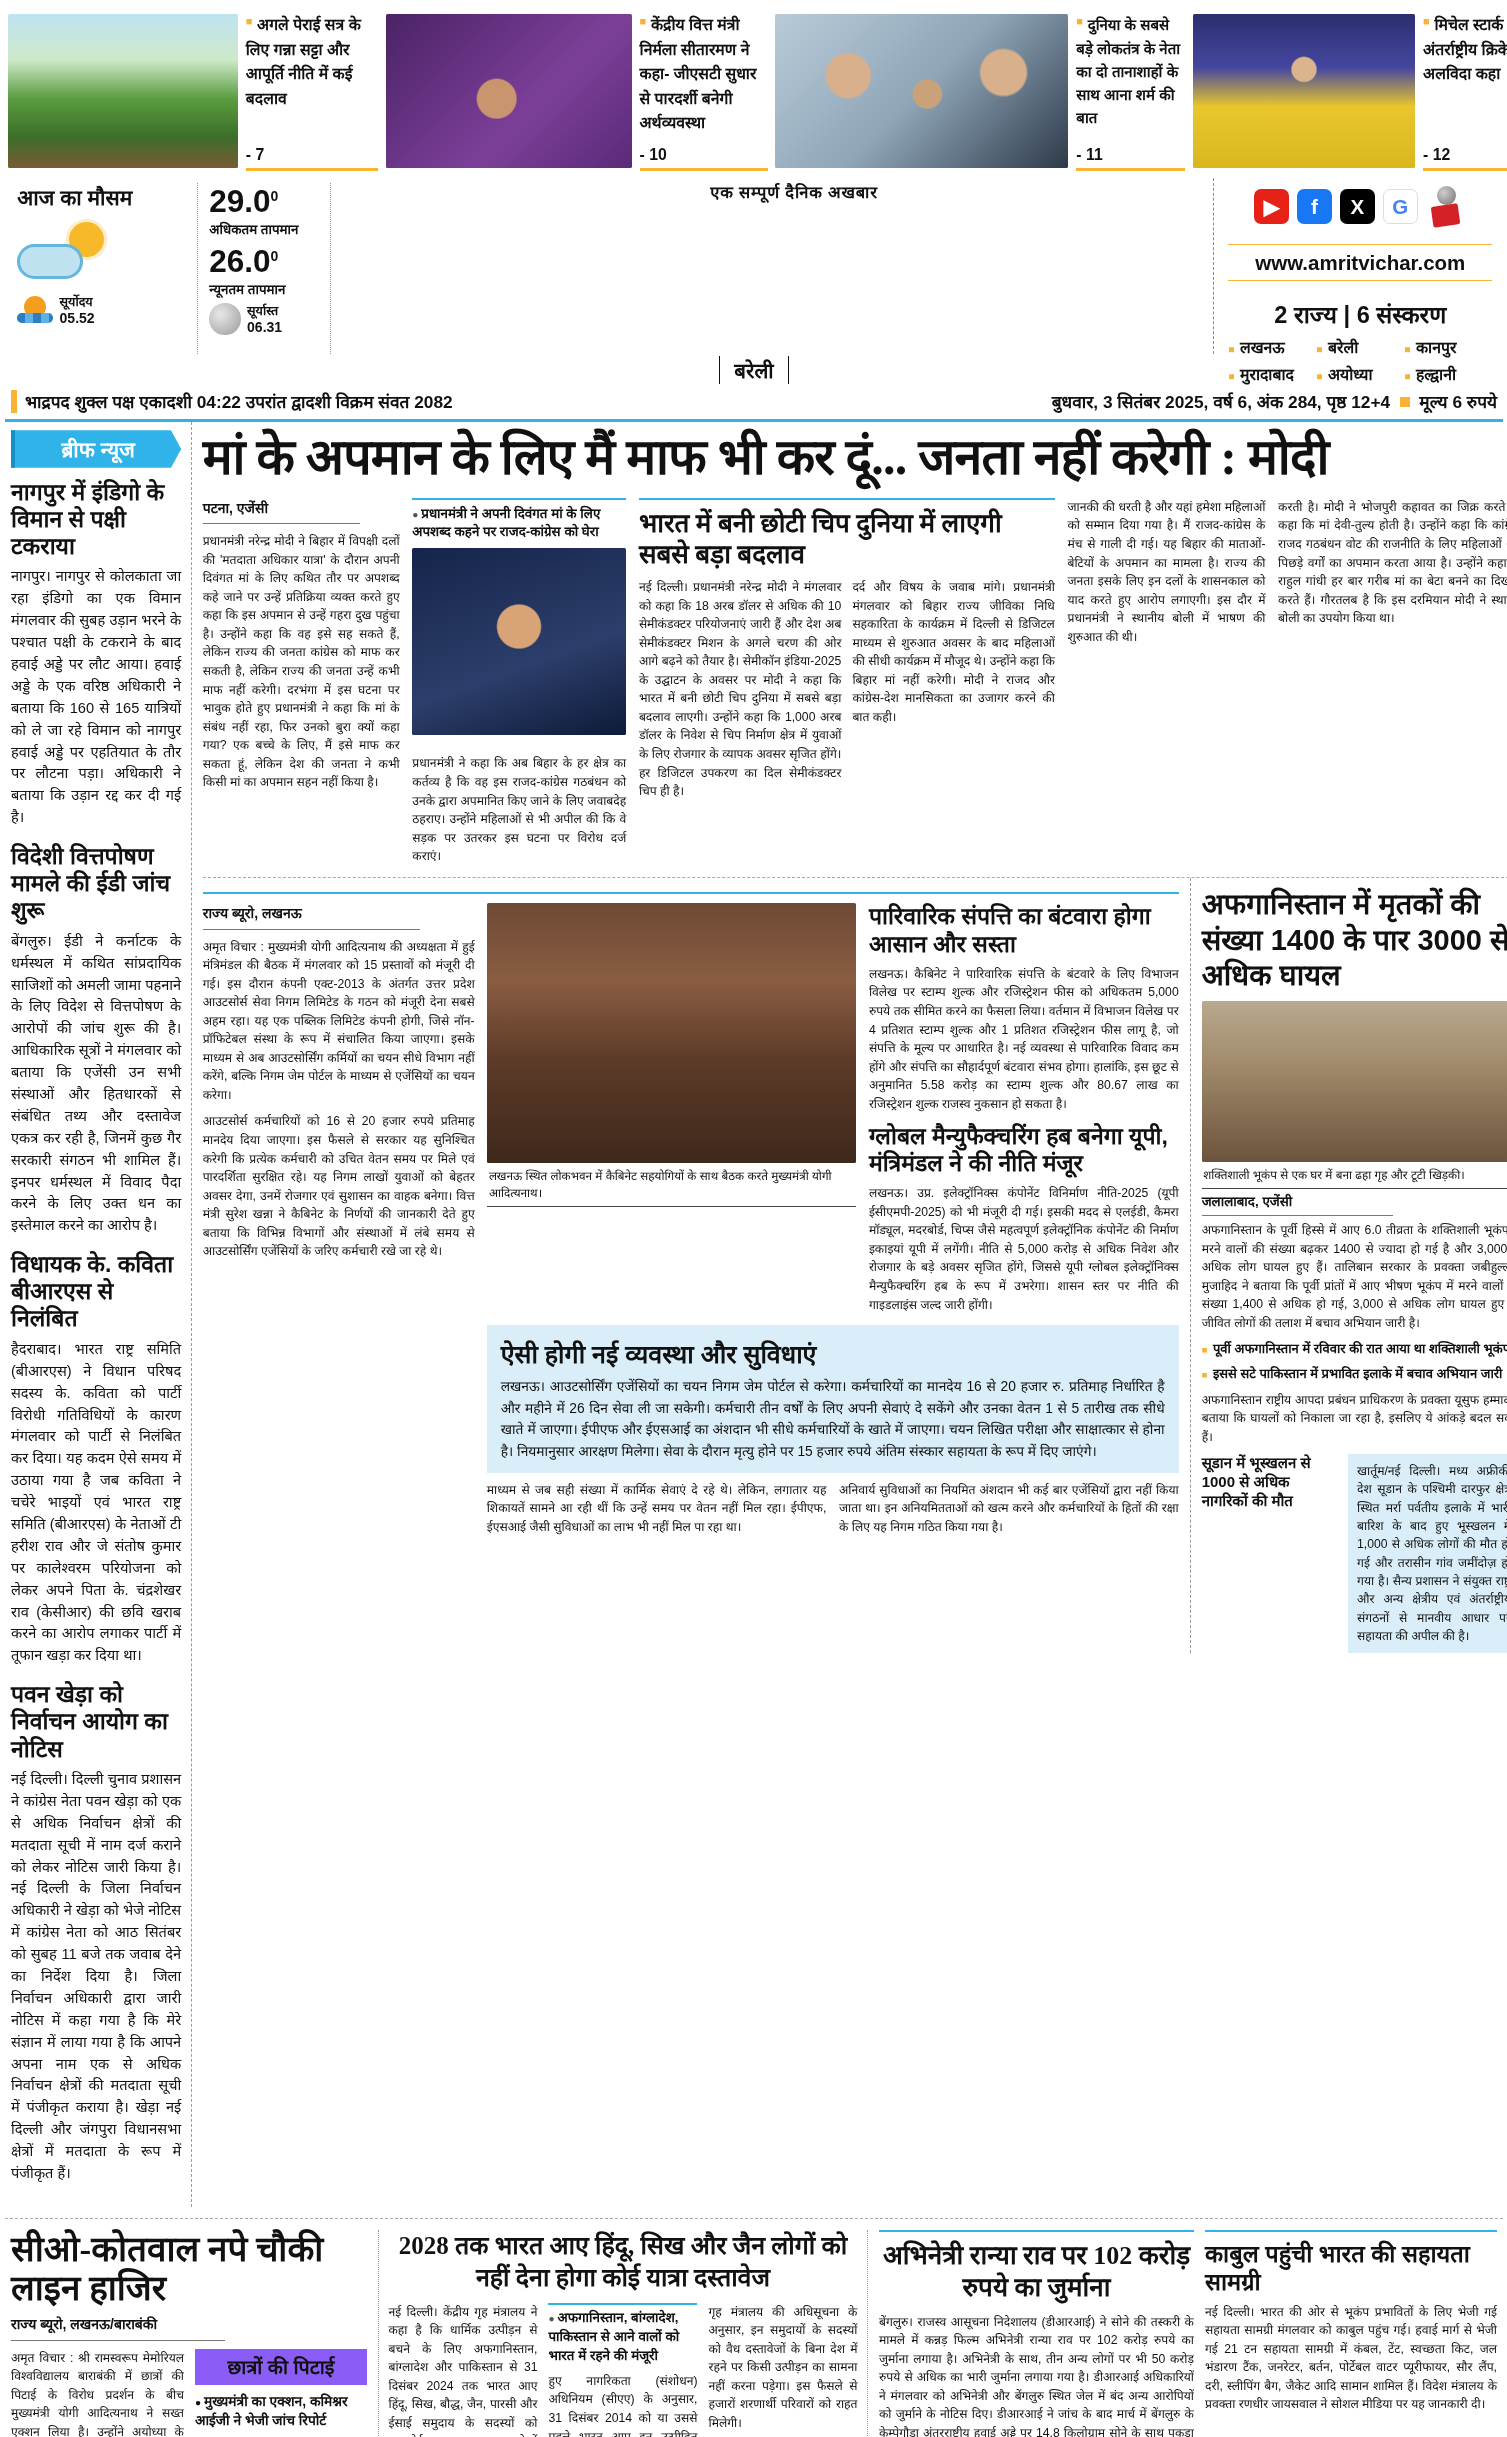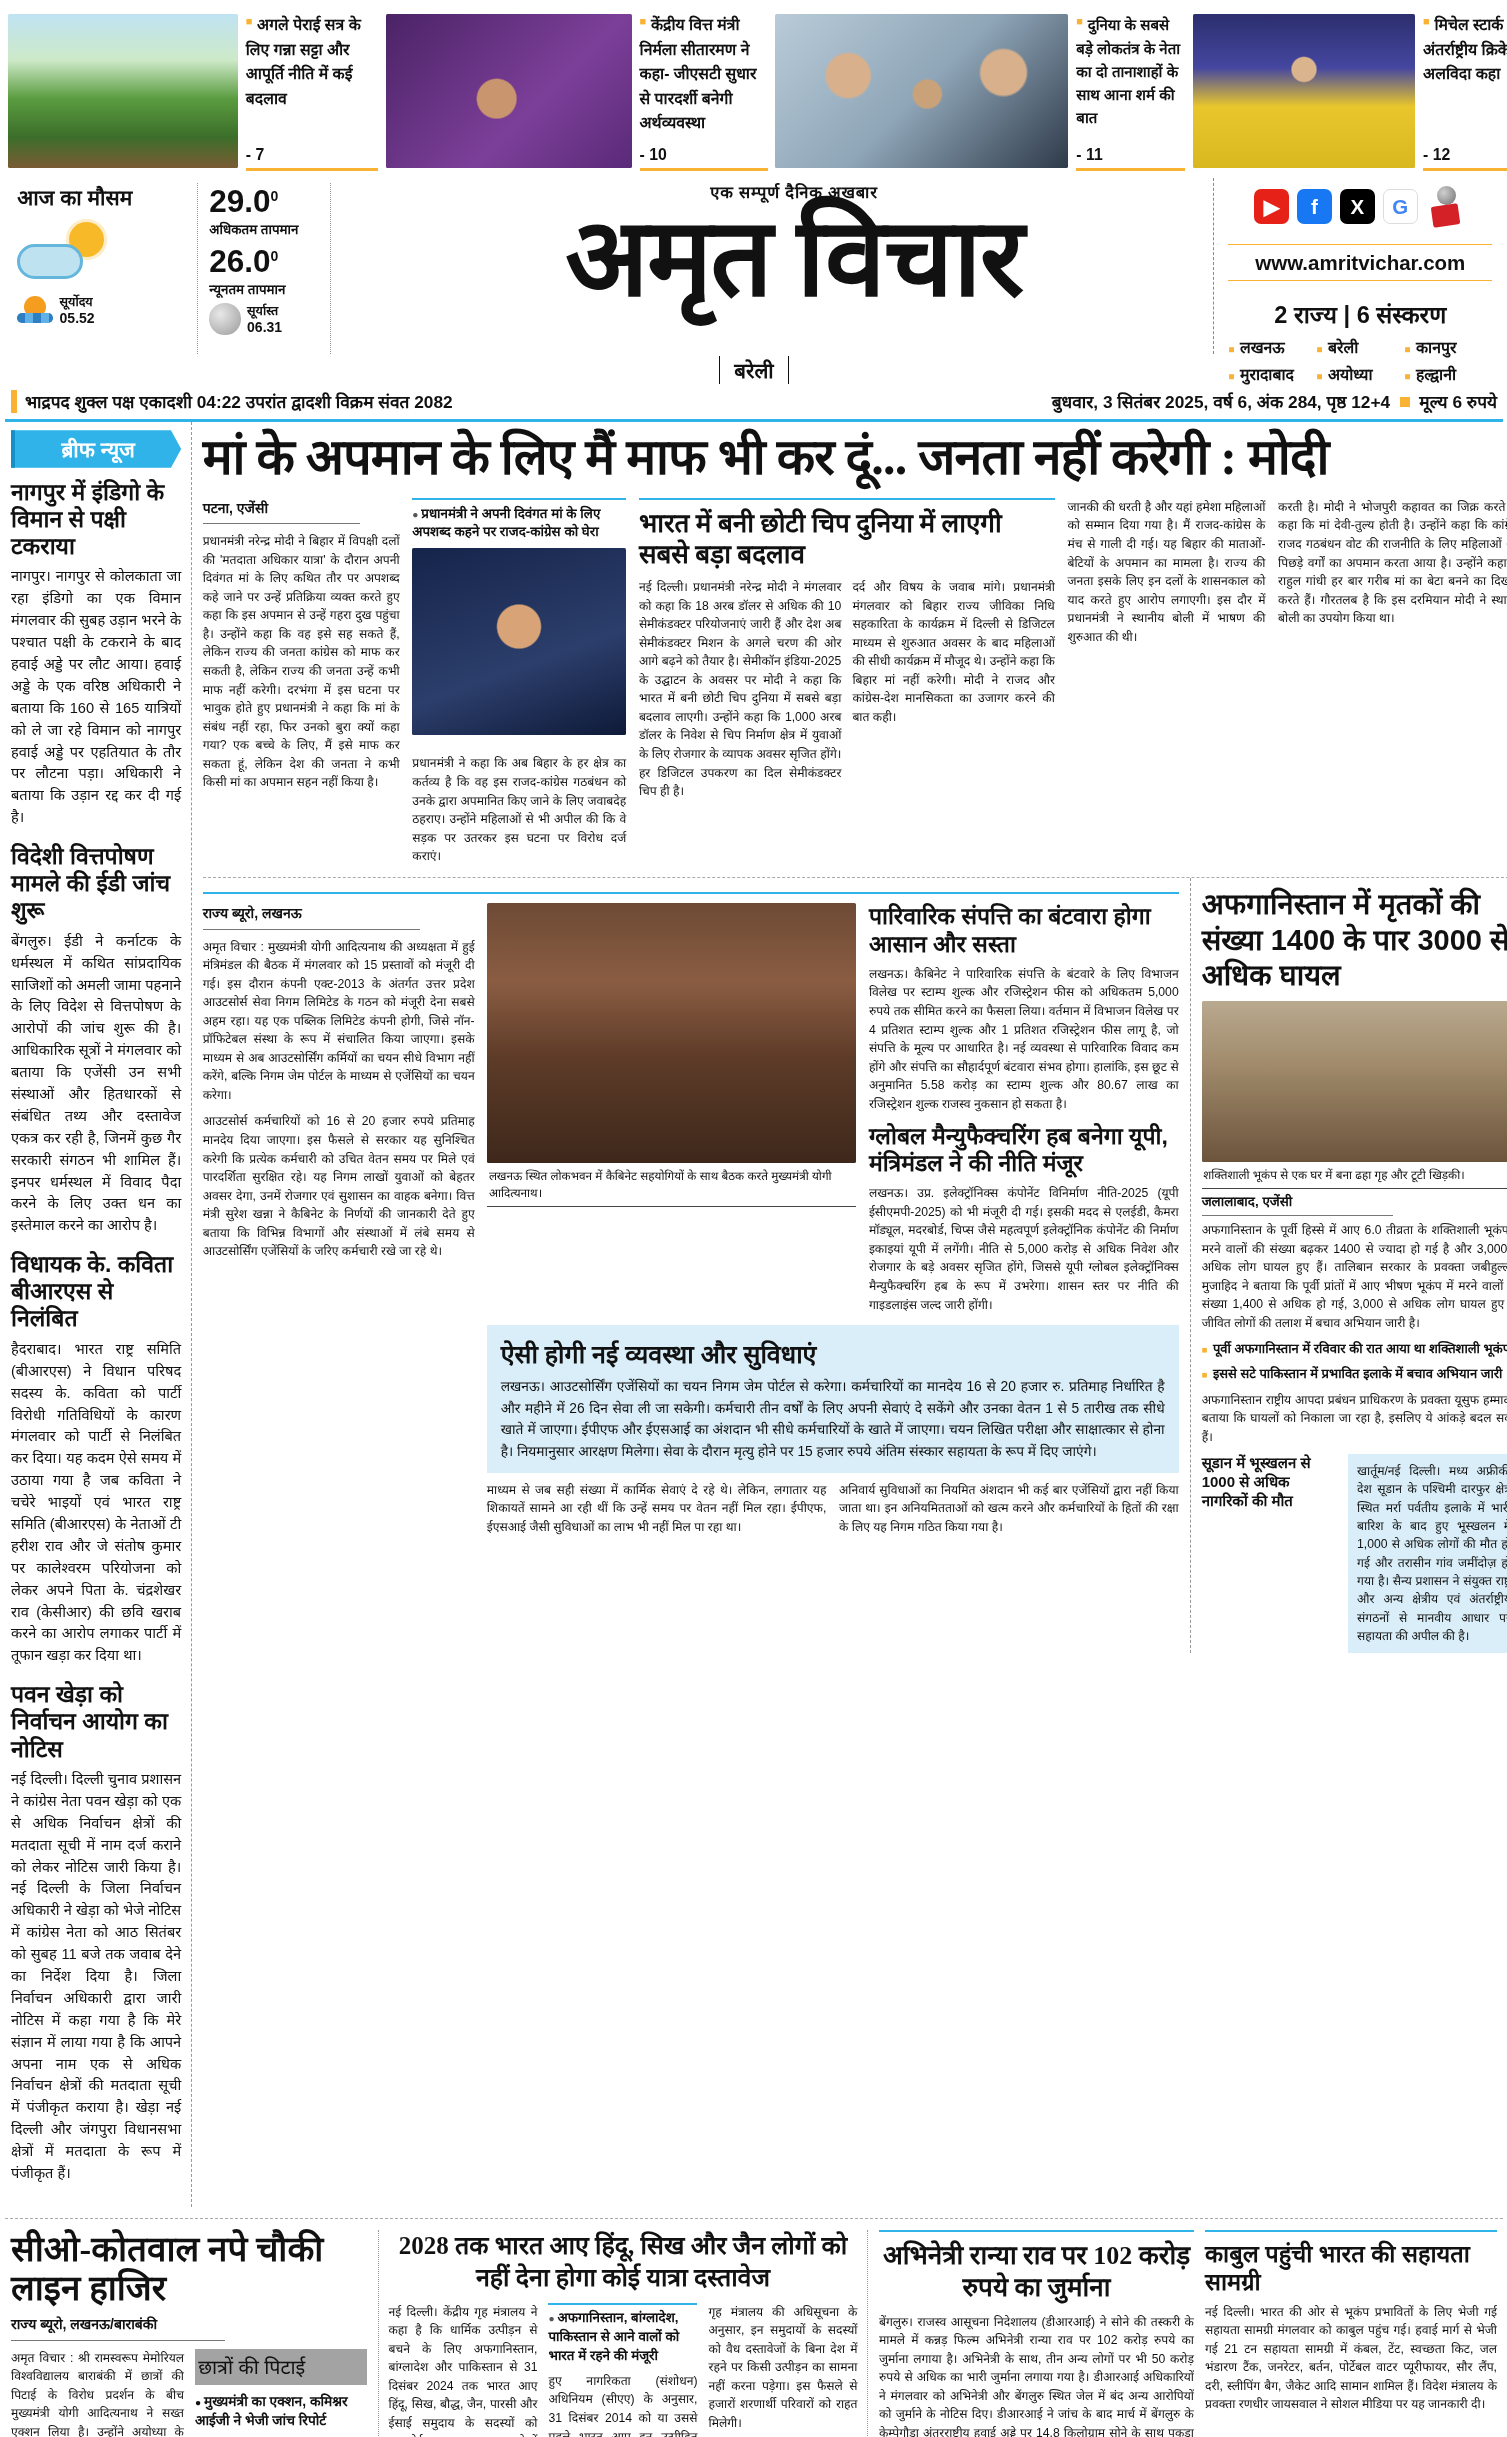--- a/index.html
+++ b/index.html
@@ -95,21 +95,21 @@
   .af-bullets div::before { content:"■"; color:#f9b233; font-size:9.5px; margin-right:5.5px; }
   .sudan { display:flex; gap:7.9px; margin-top:7.9px; }
   .sudan h2 { font-size:15px; line-height:1.25; width:138px; flex:none; }
   .sudan .sbody { background:#d9eef8; padding:7.9px 9.5px; font-size:12.2px; line-height:1.5; }
 
   
   .bandE { display:flex; gap:11px; padding:11px 6.3px 0; border-top:1.6px dashed #aaa; margin-top:11px; }
   .co { width:356px; flex:none; }
   .co h1 { font-size:35px; line-height:1.12; font-family:"Liberation Serif", serif; margin-bottom:6.3px; }
   .co-cols { display:flex; gap:11px; }
-  .kbox-h { background:#a3a3a3; font-size:19.7px; font-weight:normal; text-align:left; padding:4.7px 3.2px; margin-bottom:7.9px; }
+  .kbox-h { background:#8b5cf6; font-size:19.7px; font-weight:bold; text-align:center; padding:4.7px 3.2px; margin-bottom:7.9px; }
   .kbox li { list-style:none; font-weight:bold; font-size:13.8px; line-height:1.35; margin-bottom:7.9px; }
   .kbox li::before { content:"● "; font-size:10.2px; }
   .travel { width:490px; flex:none; border-left:1.6px dotted #999; border-right:1.6px dotted #999; padding:0 9.5px; }
   .travel h1 { font-size:25px; line-height:1.3; text-align:center; font-family:"Liberation Serif", serif; margin-bottom:7.9px; }
   .tr-cols { display:flex; gap:11px; }
   .tr-cols > div { flex:1; }
   .ranya { width:315px; flex:none; }
   .ranya h1 { border-top:2.4px solid #2fb3e8; padding-top:7.9px; font-size:26px; line-height:1.25; text-align:center; font-family:"Liberation Serif", serif; margin-bottom:7.9px; }
   .kabul { flex:1; }
   .kabul h1 { border-top:2.4px solid #2fb3e8; padding-top:7.9px; font-size:23.6px; line-height:1.2; margin-bottom:6.3px; }
@@ -190,21 +190,20 @@
           <div>
             <div style="font-size:12.6px">सूर्यास्त</div>
             <div>06.31</div>
           </div>
         </div>
       </div>
     </div>
 
     <div class="logoblock">
       <div class="tagline">एक सम्पूर्ण दैनिक अखबार</div>
-      <div class="logotype">अमृत विचार</div>
     </div>
 
     <div class="mh-right">
       <div class="social">
         <span class="sic" style="background:#e62117">▶</span>
         <span class="sic" style="background:#1877f2">f</span>
         <span class="sic" style="background:#000">X</span>
         <span class="sic" style="background:#fff;color:#4285f4;border:0.8px solid #ddd">G</span>
         <span class="mic">
             <span class="head"></span>

